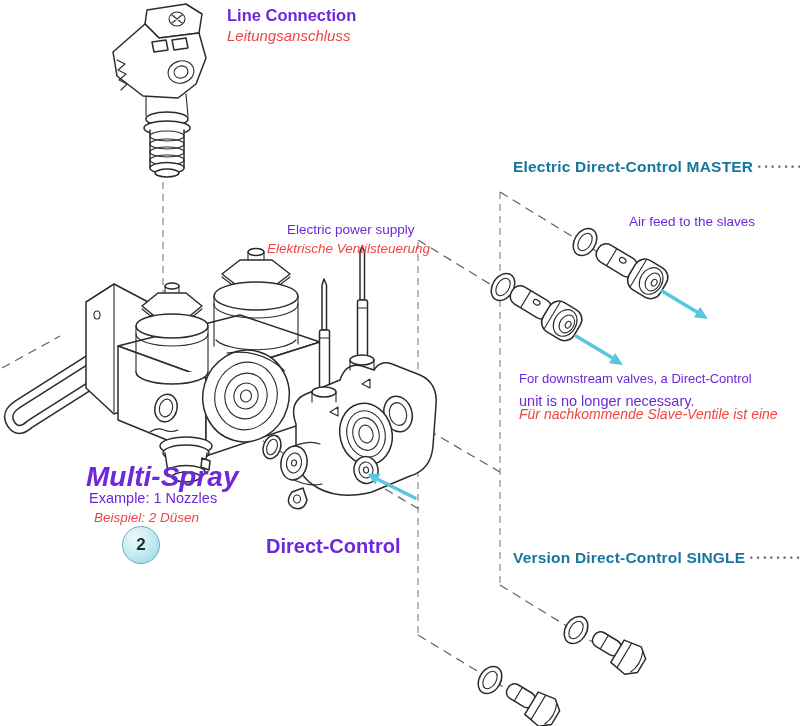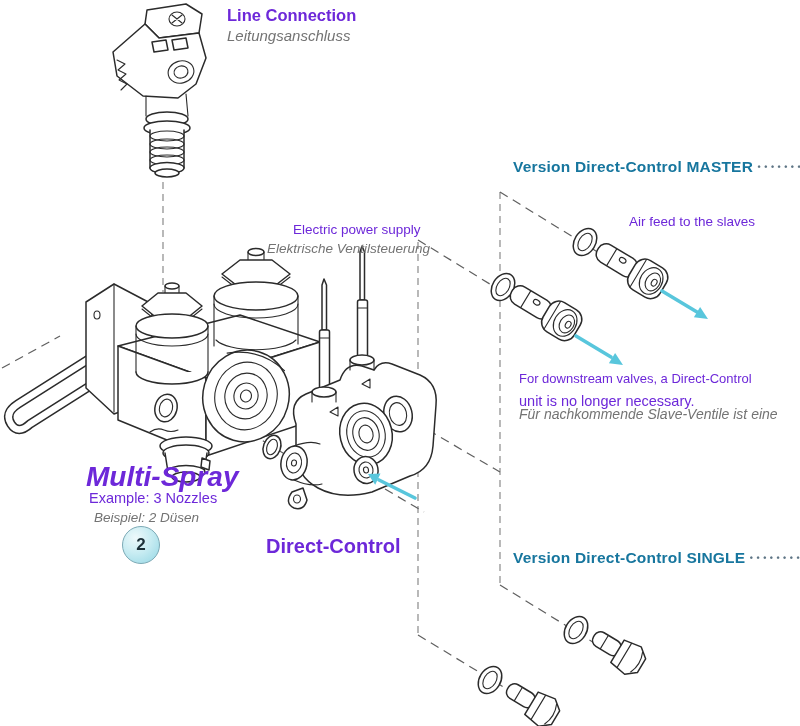--- a/index.html
+++ b/index.html
@@ -1,21 +1,21 @@
 <!DOCTYPE html>
 <html><head>
 <meta charset="utf-8">
 <style>
   html,body{margin:0;padding:0;background:#fff;}
   #stage{position:relative;width:800px;height:726px;background:#ffffff;overflow:hidden;
          font-family:"Liberation Sans",sans-serif;}
   svg{position:absolute;left:0;top:0;}
   .lbl{position:absolute;white-space:nowrap;color:#6d28d9;}
   .b{font-weight:bold;}
-  .it{font-style:italic;color:#737373;}
+  .it{font-style:italic;color:#ef4444;}
   .teal{color:#17769e;font-weight:bold;font-size:15.5px;letter-spacing:.2px;}
   .dots{color:#5e7585;font-size:9px;letter-spacing:3.5px;vertical-align:2px;font-weight:bold;}
   .badge{position:absolute;left:122px;top:526px;width:36px;height:36px;border-radius:50%;
          background:radial-gradient(circle at 35% 30%, #eef9fb 0%, #c8ecf2 45%, #93d6e4 100%);
          border:1.6px solid #7ba9b5;display:flex;align-items:center;justify-content:center;
          font-weight:bold;font-size:17px;color:#1d3038;}
   
   .ln {fill:#fff;stroke:#2b2b2b;stroke-width:1.5;stroke-linejoin:round;stroke-linecap:round;}
   .ln2{fill:none;stroke:#2b2b2b;stroke-width:1.1;stroke-linejoin:round;stroke-linecap:round;}
   .dsh{fill:none;stroke:#8a8a8a;stroke-width:1.2;stroke-dasharray:7 5;}
@@ -247,39 +247,39 @@
     </g>
     <g>
       <line class="cy" x1="415" y1="498" x2="379" y2="480"></line>
       <polygon class="cyh" points="368,474 380.5,473.6 375.2,484.7"></polygon>
     </g>
   </svg>
 
   <div class="lbl b" style="left:227px;top:6px;font-size:16.5px;">Line Connection</div>
   <div class="lbl it" style="left:227px;top:27px;font-size:15px;">Leitungsanschluss</div>
 
-  <div class="lbl" style="left:293px;top:222px;font-size:13.5px;">Electric power supply</div>
+  <div class="lbl" style="left:287px;top:222px;font-size:13.5px;">Electric power supply</div>
   <div class="lbl it" style="left:267px;top:241px;font-size:13.5px;">Elektrische Ventilsteuerung</div>
 
   <div class="lbl teal" style="left:513px;top:158px;">
-    <span>Version Direct-Control MASTER</span>
+    <span>Electric Direct-Control MASTER</span>
     <span class="dots">•••••••</span>
   </div>
 
   <div class="lbl" style="left:629px;top:214px;font-size:13.5px;">Air feed to the slaves</div>
 
   <div class="lbl" style="left:519px;top:371px;font-size:13px;">For downstream valves, a Direct-Control</div>
   <div class="lbl" style="left:519px;top:393px;font-size:14.5px;">unit is no longer necessary.</div>
   <div class="lbl it" style="left:519px;top:406px;font-size:14px;text-align:center;">Für nachkommende Slave-Ventile ist eine</div>
 
   <div class="lbl teal" style="left:513px;top:549px;">
     <span>Version Direct-Control SINGLE</span>
     <span class="dots">••••••••••</span>
   </div>
 
   <div class="lbl b" style="left:86px;top:461px;font-size:28px;font-style:italic;">Multi-Spray</div>
-  <div class="lbl" style="left:89px;top:490px;font-size:14.5px;">Example: 3 Nozzles</div>
+  <div class="lbl" style="left:89px;top:490px;font-size:14.5px;">Example: 1 Nozzles</div>
   <div class="lbl it" style="left:94px;top:510px;font-size:13.5px;">Beispiel: 2 Düsen</div>
 
   <div class="badge">2</div>
 
   <div class="lbl b" style="left:266px;top:535px;font-size:20px;text-align:right;">Direct-Control</div>
 </div>
 
 </body></html>

